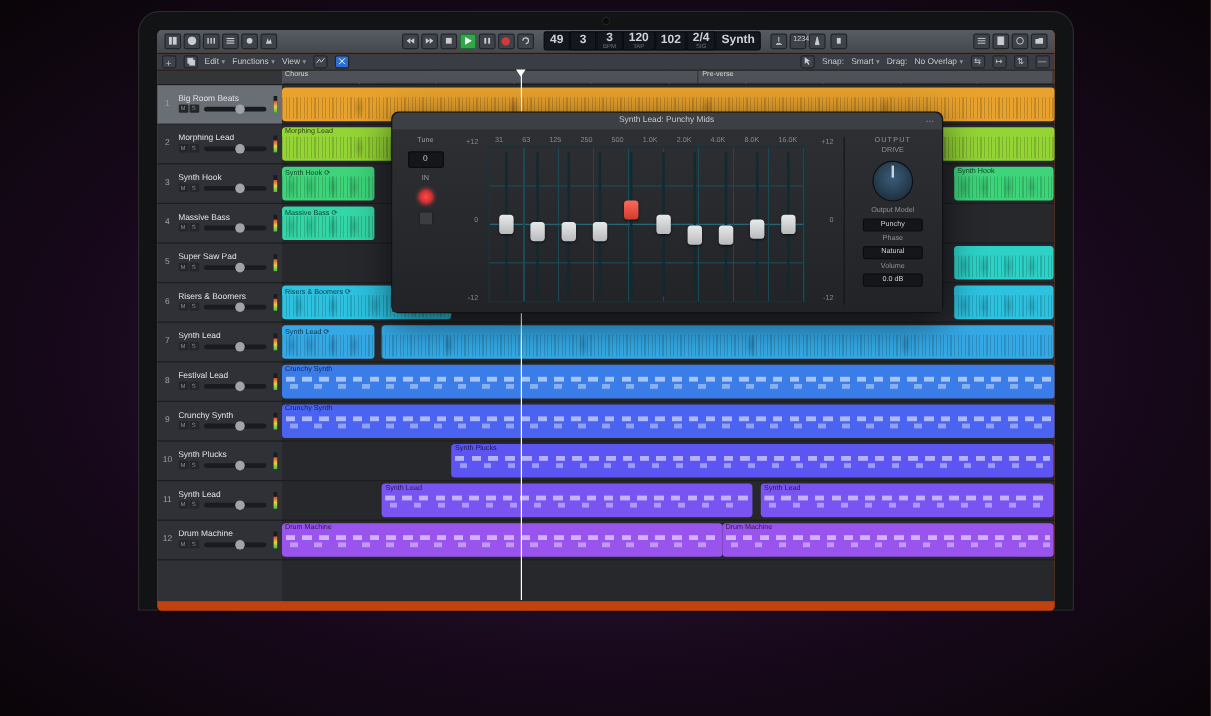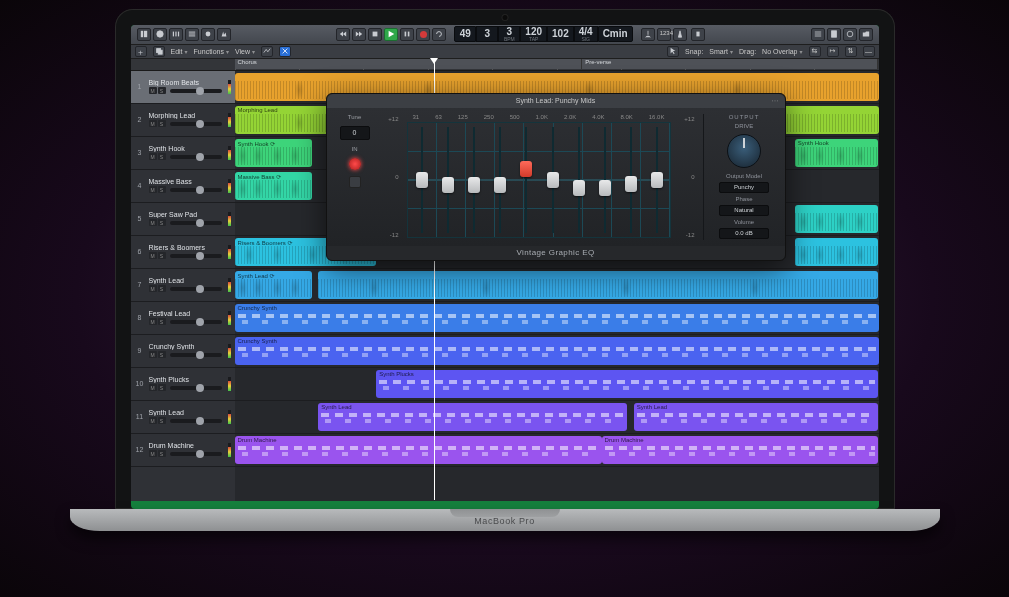--- a/index.html
+++ b/index.html
@@ -2,21 +2,21 @@
 <html><head>
 <meta charset="utf-8">
 <style>
   * { box-sizing: border-box; margin: 0; padding: 0; }
   html, body { width: 1009px; height: 597px; overflow: hidden; font-family: -apple-system, Helvetica, Arial, sans-serif; }
   body { background: radial-gradient(ellipse at center, #3a1f42 0%, #18091c 60%, #0a0509 100%); display: flex; align-items: center; justify-content: center; }
 
   .laptop { width: 870px; height: 580px; position: relative; }
   .screen-frame { width: 780px; height: 500px; margin: 0 auto; background: #121314; border-radius: 18px 18px 0 0; padding: 16px 16px 0 16px; position: relative; box-shadow: inset 0 0 0 1px #2a2a2a; }
   .camera { position: absolute; top: 6px; left: 50%; transform: translateX(-50%); width: 5px; height: 5px; background: #0b0b0b; border-radius: 50%; box-shadow: 0 0 0 1px #222; }
-  .screen { width: 100%; height: 100%; background: #15803d; border-radius: 4px; overflow: hidden; position: relative; font-size: 8px; color: #c8c8c8; }
+  .screen { width: 100%; height: 100%; background: #c2410c; border-radius: 4px; overflow: hidden; position: relative; font-size: 8px; color: #c8c8c8; }
   .base { width: 870px; height: 22px; background: linear-gradient(#b8babc,#8e9092); border-radius: 0 0 30px 30px / 0 0 14px 14px; margin: 0 auto; display: flex; align-items: center; justify-content: center; color: #4a4b4d; font-size: 9px; letter-spacing: .6px; position: relative; box-shadow: 0 8px 14px rgba(0,0,0,.6); }
   .notch { position: absolute; top: 0; left: 50%; transform: translateX(-50%); width: 110px; height: 8px; background: linear-gradient(#8f9193,#9ea0a2); border-radius: 0 0 10px 10px; }
   .base-label { margin-top: 2px; }
 
   
   .toolbar { height: 20px; background: linear-gradient(#575b63,#43474e); display: flex; align-items: center; padding: 0 6px; gap: 4px; border-bottom: 1px solid #1e1e1e; }
   .tb-btn { width: 14px; height: 13px; background: #3e4249; border: 1px solid #23252a; border-radius: 2px; display: flex; align-items: center; justify-content: center; }
   .tb-btn svg, .tb-btn span { width: 8px; height: 8px; display: block; }
   .tb-grp { display: flex; gap: 2px; }
   .spacer { flex: 1; }
@@ -196,25 +196,25 @@
               <span class="sub">BPM</span>
             </div>
           <div class="lcd-cell">
               <span class="big">120</span>
               <span class="sub">TAP</span>
             </div>
           <div class="lcd-cell">
               <span class="big">102</span>
             </div>
           <div class="lcd-cell">
-              <span class="big">4/4</span>
+              <span class="big">2/4</span>
               <span class="sub">SIG</span>
             </div>
           <div class="lcd-cell">
-              <span class="big">Cmin</span>
+              <span class="big">Synth</span>
             </div>
         </div>
         <div class="tb-grp">
           <div class="tb-btn">
               <svg viewBox="0 0 10 10">
                 <path class="ic" d="M5 1 L5 6 M2 9 A4 4 0 0 1 8 9" fill="none" stroke="#c9ccd1"></path>
               </svg>
             </div>
           <div class="tb-btn">
               <span style="font-size:6px;">1234</span>
@@ -631,23 +631,18 @@
               <span>Phase</span>
               <div class="param-box">
                   <span>Natural</span>
                 </div>
               <span>Volume</span>
               <div class="param-box">
                   <span>0.0 dB</span>
                 </div>
             </div>
           </div>
-          <div class="plugin-footer">Vintage Graphic EQ</div>
-        </div>
-      </div>
-
-    </div>
-  </div>
-  <div class="base">
-    <div class="notch"></div>
-    <span class="base-label">MacBook Pro</span>
+        </div>
+      </div>
+
+    </div>
   </div>
 </div>
 
 </body></html>

